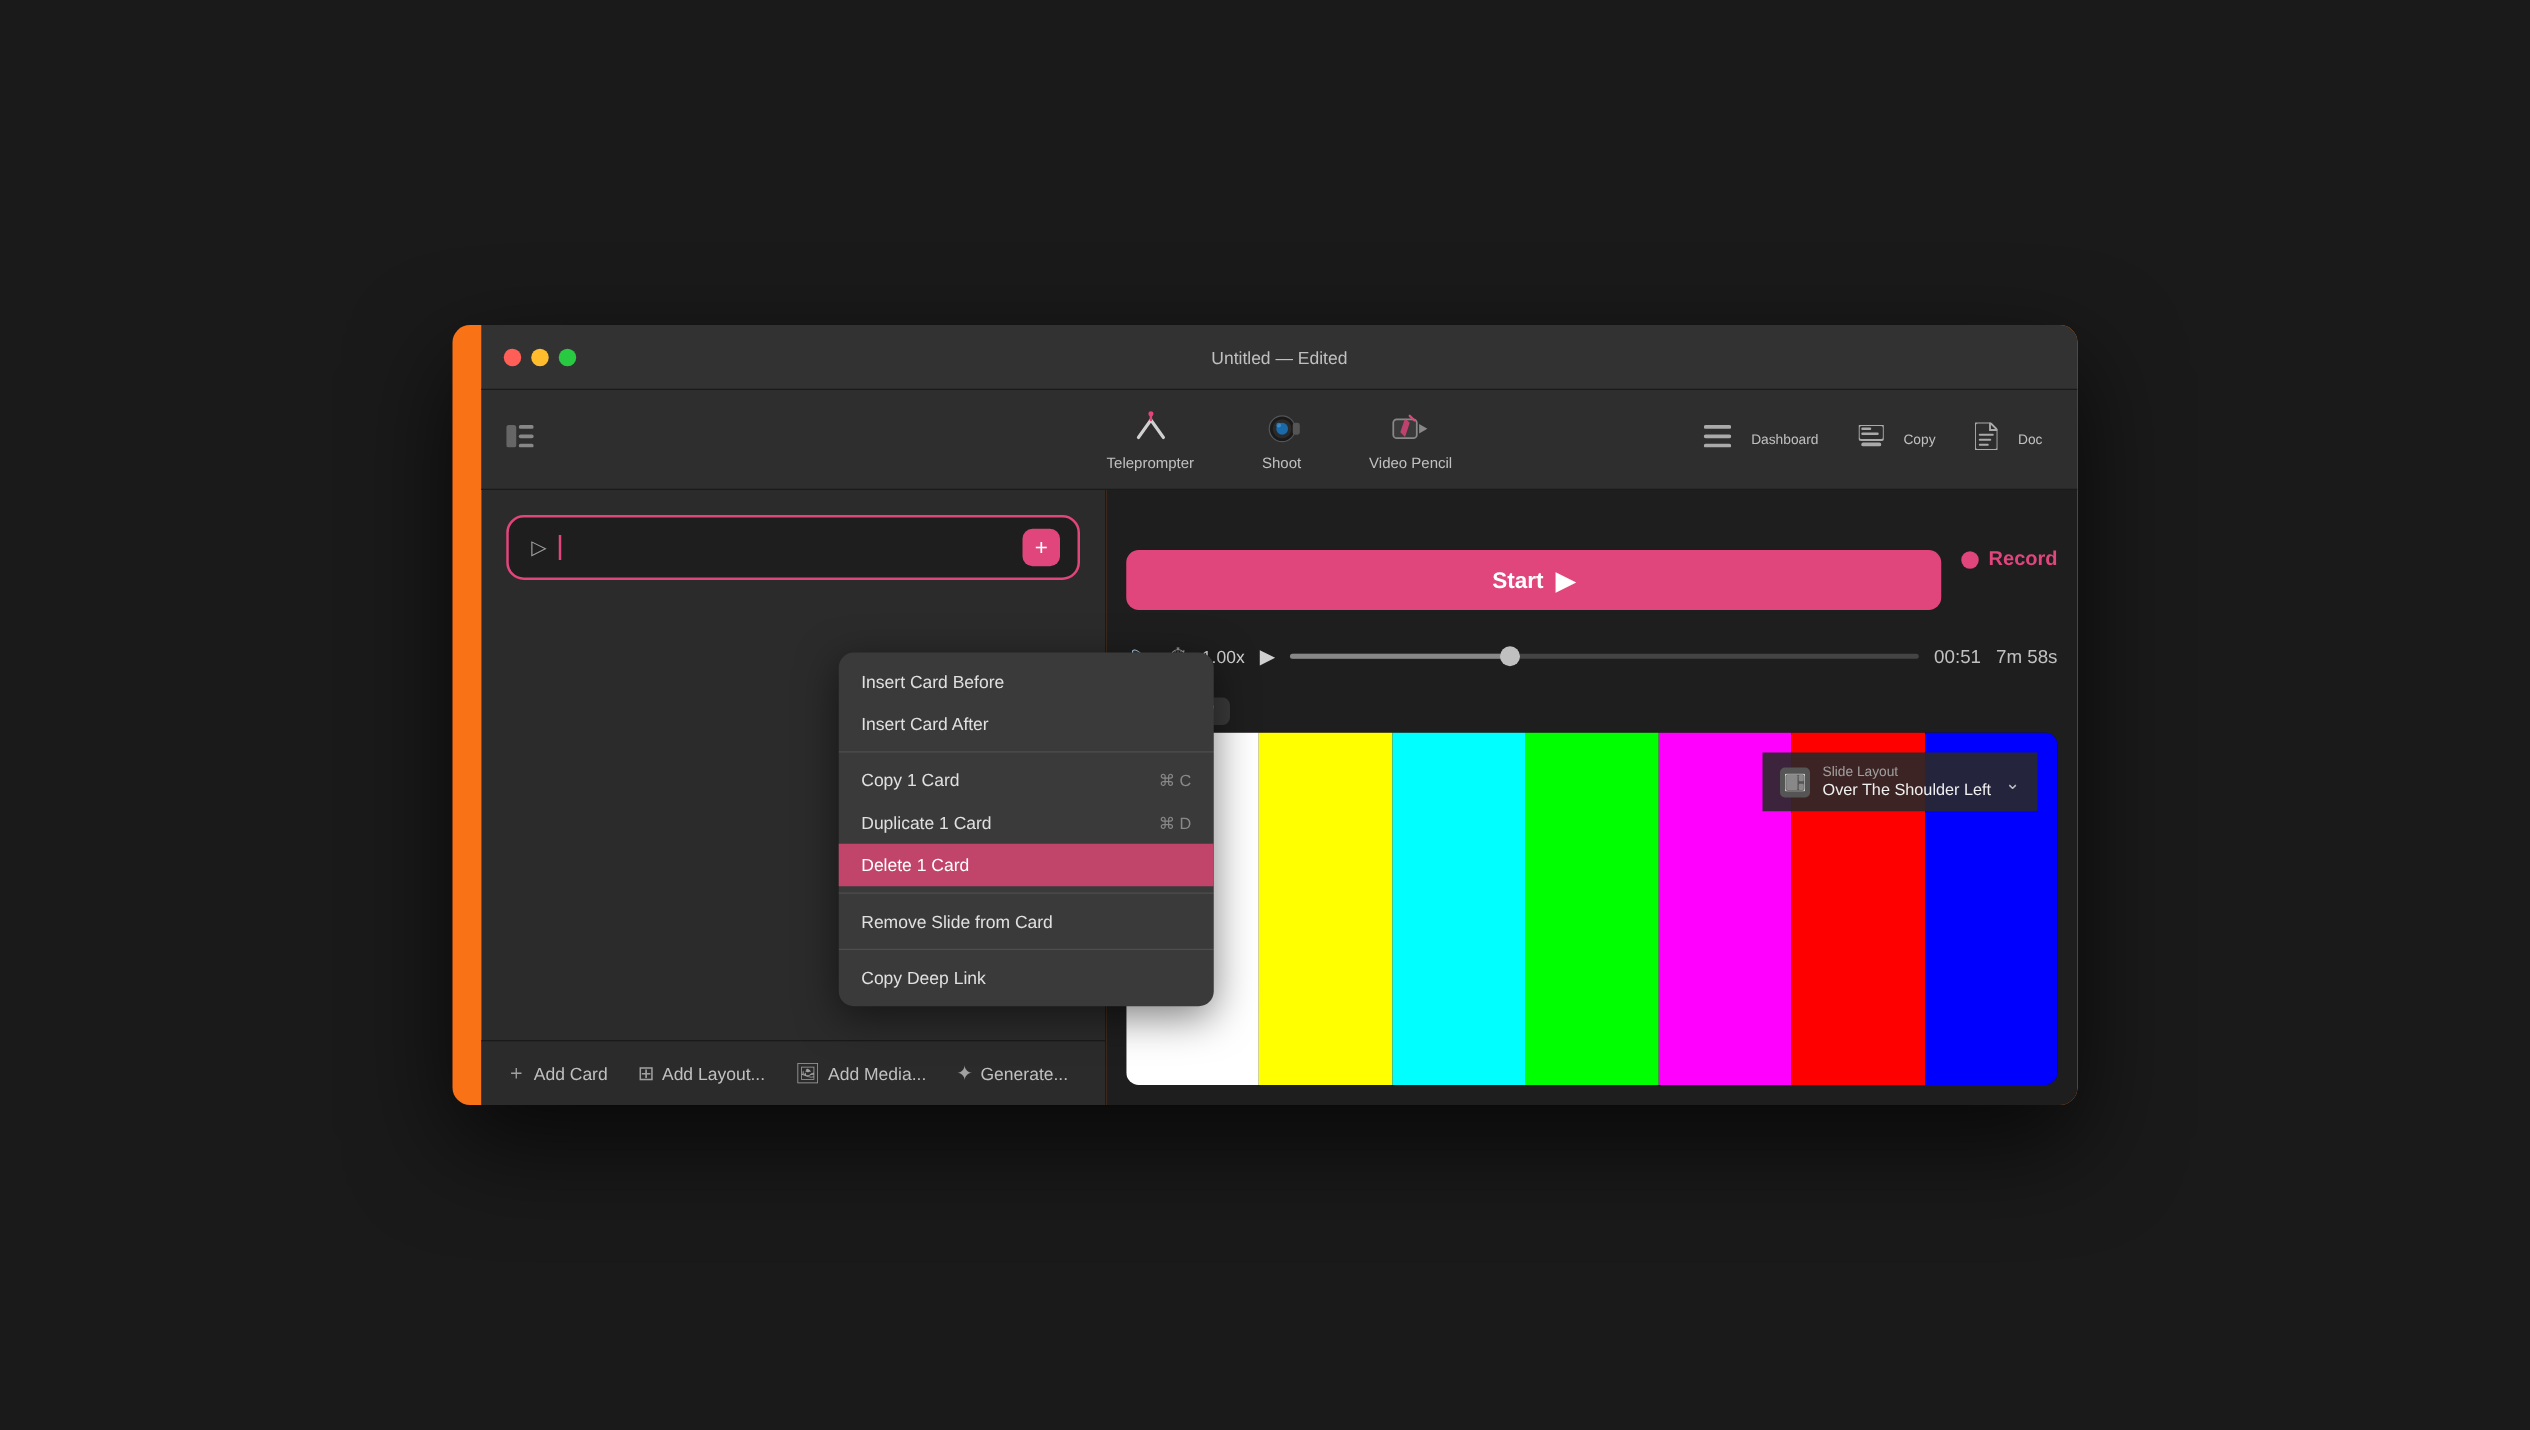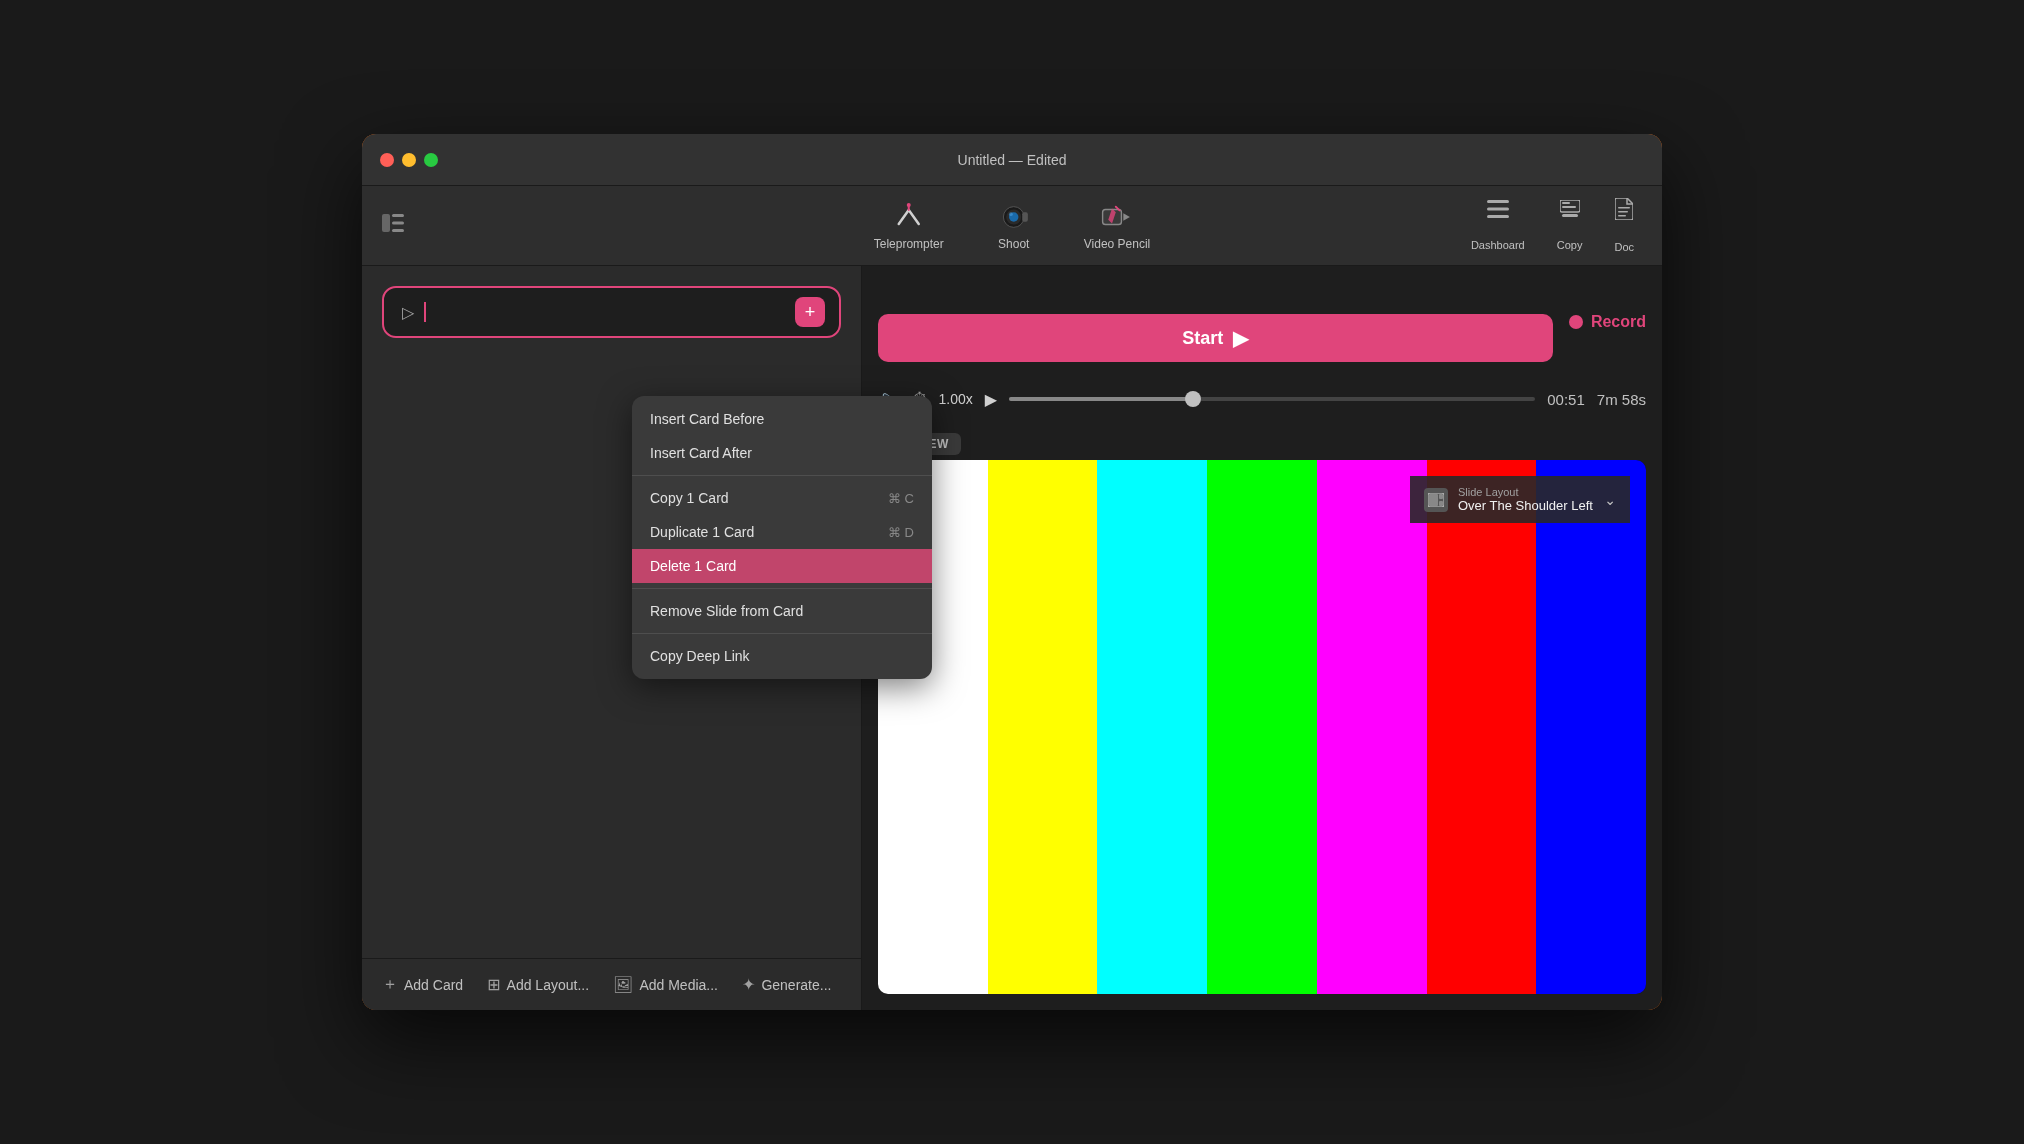--- a/index.html
+++ b/index.html
@@ -8,28 +8,29 @@
       background: #1a1a1a;
       display: flex;
       align-items: center;
       justify-content: center;
       min-height: 100vh;
       font-family: -apple-system, BlinkMacSystemFont, "SF Pro Display", "Helvetica Neue", sans-serif;
     }
 
     .window {
       width: 1300px;
-      height: 876px;
+      height: 624px;
       background: #f97316;
       border-radius: 14px;
       overflow: hidden;
       box-shadow: 0 30px 80px rgba(0,0,0,0.7);
       display: flex;
       flex-direction: column;
       position: relative;
+      padding-left: 23px;
     }
 
     
     .titlebar {
       background: #323232;
       height: 52px;
       display: flex;
       align-items: center;
       justify-content: center;
       position: relative;
@@ -118,21 +119,21 @@
     .toolbar-right {
       position: absolute;
       right: 20px;
       display: flex;
       gap: 16px;
       align-items: center;
     }
 
     .toolbar-right-btn {
       display: flex;
-      flex-direction: column;
+      flex-direction: row;
       align-items: center;
       gap: 16px;
       cursor: pointer;
       padding: 4px 8px;
     }
 
     .toolbar-right-btn-icon {
       font-size: 18px;
       color: #c0c0c0;
     }
@@ -202,21 +203,21 @@
       align-items: center;
       justify-content: center;
       color: white;
       font-size: 18px;
       cursor: pointer;
     }
 
     
     .context-menu {
       position: absolute;
-      left: 270px;
+      left: 286px;
       top: 130px;
       width: 300px;
       background: #3a3a3a;
       border-radius: 12px;
       box-shadow: 0 8px 32px rgba(0,0,0,0.5);
       padding: 6px 0;
       z-index: 100;
     }
 
     .ctx-item {

